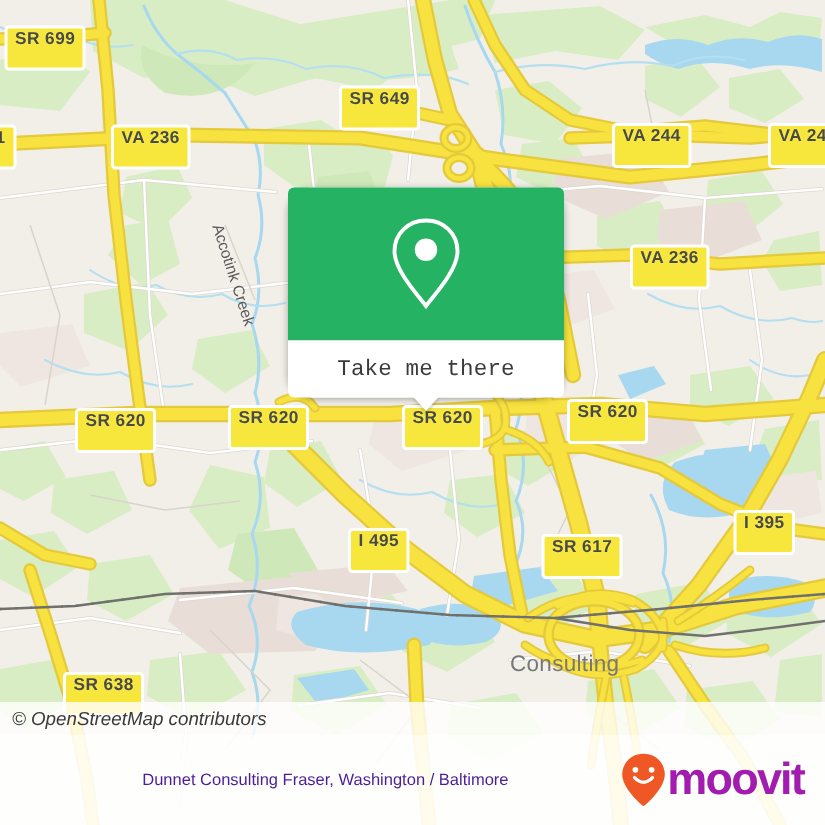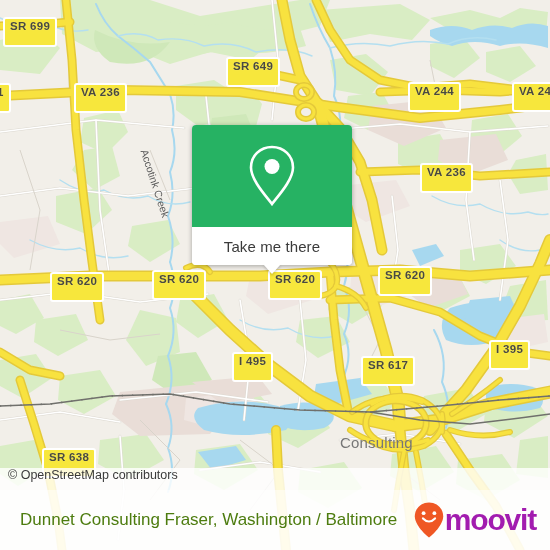--- a/index.html
+++ b/index.html
@@ -45,25 +45,26 @@
     color:#5b5b5b;
     font-size:10.5px;
     white-space:nowrap;
     transform-origin:0 0;
   }
 
   
   #popup{
     position:absolute;
     left:192px;top:125px;
-    width:160px;
-    border-radius:4px;
+    width:184px;
+    border-radius:16px;
     box-shadow:0 1px 5px rgba(0,0,0,.33);
     overflow:visible;
     background:#ffffff;
+    font-family:Liberation Mono, monospace;
   }
   #popup-head{
     background:#26b263;
     height:102px;
     border-radius:4px 4px 0 0;
     display:flex;align-items:center;justify-content:center;
   }
   #popup-body{
     background:#ffffff;
     height:38px;
@@ -87,41 +88,43 @@
   }
 
   
   #attribution{
     position:absolute;
     left:0;top:468px;
     width:550px;height:22px;
     background:rgba(255,255,255,.80);
     color:#3a3a3a;
     font-size:12.5px;
-    display:flex;
+    display:flex;align-items:center;
     padding-left:8px;
     box-sizing:border-box;
+    font-style:italic;
   }
 
   
   #footer{
     position:absolute;
     left:0;top:490px;
     width:550px;height:60px;
     background:rgba(255,255,255,.90);
     display:flex;align-items:center;
     box-sizing:border-box;
     padding:0 14px 0 20px;
   }
   #footer-title{
-    color:#4d7c0f;
-    font-size:17px;
+    color:#4c1d95;
+    font-size:11px;
     flex:1;
     white-space:nowrap;
     letter-spacing:0px;
+    text-align:center;
   }
   #brand{display:flex;align-items:center;gap:1px;}
   #brand-word{
     color:#a21caf;
     font-size:30px;
     font-weight:bold;
     letter-spacing:-1.2px;
     line-height:30px;
   }
 </style>

